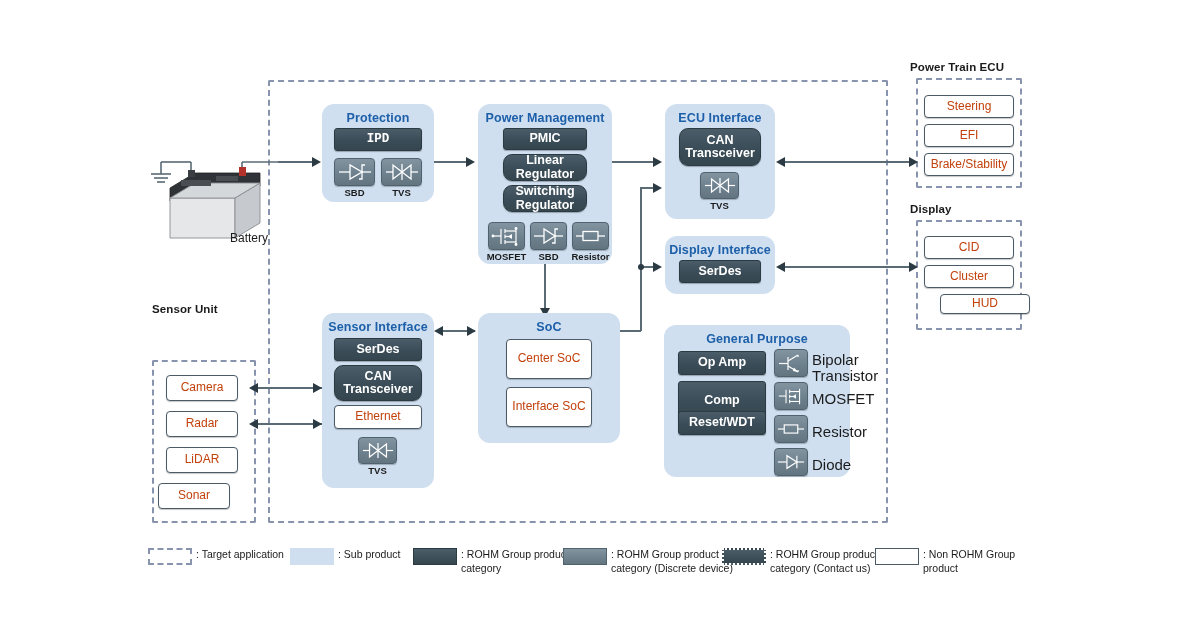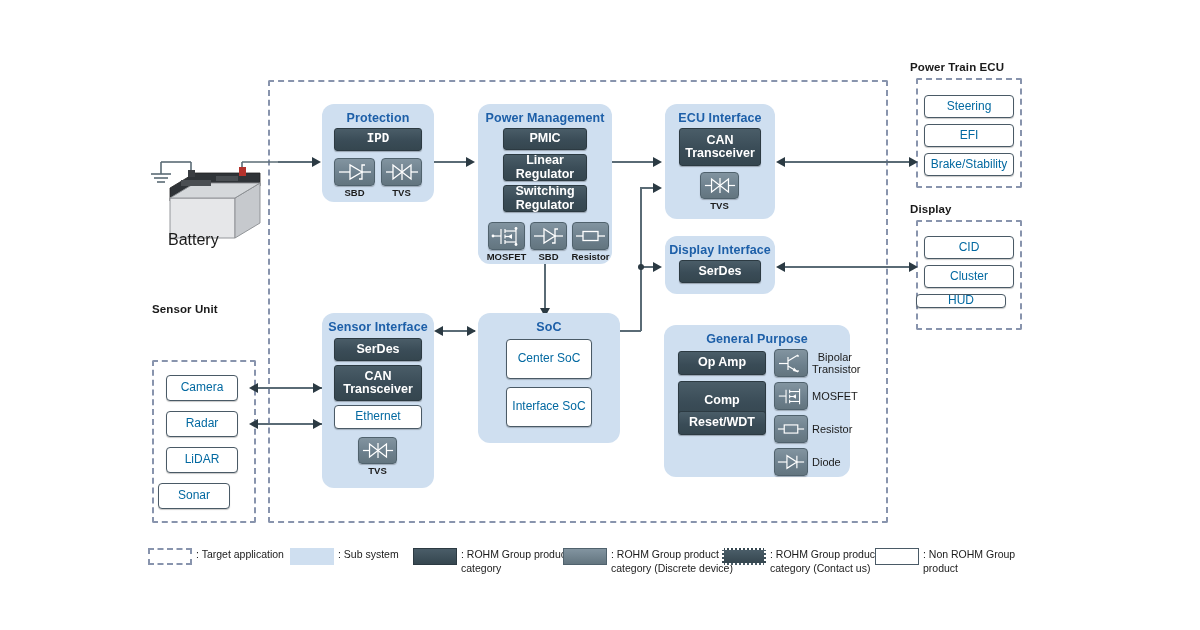--- a/index.html
+++ b/index.html
@@ -32,61 +32,61 @@
   }
 
   
   .chip{
     background:linear-gradient(180deg,#4a5d68 0%,#3a4c57 55%,#35464f 100%);
     border:1px solid #2c3a42;border-radius:3px;color:#ffffff;
     font-weight:bold;font-size:12.5px;display:flex;align-items:center;
     justify-content:center;text-align:center;line-height:1.08;
     box-shadow:0 1px 1px rgba(0,0,0,.28);
   }
-  .chip.two{font-size:12.5px;}
+  .chip.two{font-size:12.5px;border-radius:9px;}
 
   
   .whitebox{
     background:#ffffff;border:1px solid #4a5a66;border-radius:4px;
-    color:#0369a1;font-size:12px;display:flex;align-items:center;
+    color:#c2410c;font-size:12px;display:flex;align-items:center;
     justify-content:center;text-align:center;line-height:1.1;
     box-shadow:0 1px 1px rgba(0,0,0,.22);
   }
 
   
   .disc{
     background:linear-gradient(180deg,#8294a0 0%,#6c7f8c 60%,#63757f 100%);
     border:1px solid #50626d;border-radius:4px;
     display:flex;align-items:center;justify-content:center;
     box-shadow:0 1px 1px rgba(0,0,0,.25);
   }
   .disc svg{display:block;}
   .disc-cap{
     position:absolute;text-align:center;font-size:9.5px;font-weight:bold;
     color:#1b1b1b;white-space:nowrap;
   }
   .disc-side{
-    position:absolute;font-size:11px;color:#1b1b1b;line-height:1.08;
+    position:absolute;font-size:15px;color:#1b1b1b;line-height:1.08;
     white-space:nowrap;
     text-align:right;
   }
 
   
   .ln{position:absolute;background:#5a6b75;}
   .lnh{height:1.6px;}
   .lnv{width:1.6px;}
   .dot{position:absolute;width:6px;height:6px;border-radius:50%;background:#2b3a43;}
   .arw{position:absolute;width:0;height:0;}
   .arw-r{border-top:5px solid transparent;border-bottom:5px solid transparent;border-left:9px solid #2b3a43;}
   .arw-l{border-top:5px solid transparent;border-bottom:5px solid transparent;border-right:9px solid #2b3a43;}
   .arw-d{border-left:5px solid transparent;border-right:5px solid transparent;border-top:9px solid #2b3a43;}
 
   
   .bat-label{
-    position:absolute;font-size:16px;color:#1a1a1a;text-align:left;
+    position:absolute;font-size:12px;color:#1a1a1a;text-align:right;
     width:100px;
   }
 
   
   #legend{position:absolute;left:0;top:543px;width:1200px;height:46px;}
   .lg-item{position:absolute;display:flex;align-items:flex-start;}
   .lg-sw{flex:0 0 auto;margin-top:1px;}
   .sw-dash{width:44px;height:17px;border:2px dashed #8894ad;background:#fff;box-sizing:border-box;}
   .sw-blue{width:44px;height:17px;background:#cfdff0;}
   .sw-dark{width:44px;height:17px;background:linear-gradient(180deg,#4a5d68,#35464f);border:1px solid #2c3a42;box-sizing:border-box;}
@@ -249,21 +249,21 @@
   <div class="abs whitebox" style="left:924px;top:153px;width:90px;height:23px;">Brake/Stability</div>
 
   <div class="ln lnh" style="left:784px;top:161.2px;width:131px;"></div>
   <div class="arw arw-l" style="left:776px;top:157px;"></div>
   <div class="arw arw-r" style="left:909px;top:157px;"></div>
 
   <div class="frame-label" style="left:910px;top:203px;">Display</div>
   <div class="abs target-frame" style="left:916px;top:220px;width:106px;height:110px;"></div>
   <div class="abs whitebox" style="left:924px;top:236px;width:90px;height:23px;">CID</div>
   <div class="abs whitebox" style="left:924px;top:265px;width:90px;height:23px;">Cluster</div>
-  <div class="abs whitebox" style="left:916px;top:294px;width:90px;height:14px;">HUD</div>
+  <div class="abs whitebox" style="left:940px;top:294px;width:90px;height:20px;">HUD</div>
 
   <div class="ln lnh" style="left:784px;top:266.2px;width:131px;"></div>
   <div class="arw arw-l" style="left:776px;top:262px;"></div>
   <div class="arw arw-r" style="left:909px;top:262px;"></div>
 
   <div class="frame-label" style="left:152px;top:303px;">Sensor Unit</div>
   <div class="abs target-frame" style="left:152px;top:360px;width:104px;height:163px;"></div>
   <div class="abs whitebox" style="left:166px;top:375px;width:72px;height:26px;">Camera</div>
   <div class="abs whitebox" style="left:166px;top:411px;width:72px;height:26px;">Radar</div>
   <div class="abs whitebox" style="left:166px;top:447px;width:72px;height:26px;">LiDAR</div>
@@ -360,21 +360,21 @@
     <div class="disc-side" style="left:148px;top:132px;">Diode</div>
   </div>
 
   <div id="legend">
     <div class="lg-item" style="left:148px;top:4px;">
       <div class="lg-sw sw-dash"></div>
       <div class="lg-txt">: Target application</div>
     </div>
     <div class="lg-item" style="left:290px;top:4px;">
       <div class="lg-sw sw-blue"></div>
-      <div class="lg-txt">: Sub system</div>
+      <div class="lg-txt">: Sub product</div>
     </div>
     <div class="lg-item" style="left:413px;top:4px;">
       <div class="lg-sw sw-dark"></div>
       <div class="lg-txt">: ROHM Group product
 category</div>
     </div>
     <div class="lg-item" style="left:563px;top:4px;">
       <div class="lg-sw sw-grey"></div>
       <div class="lg-txt">: ROHM Group product
 category (Discrete device)</div>

